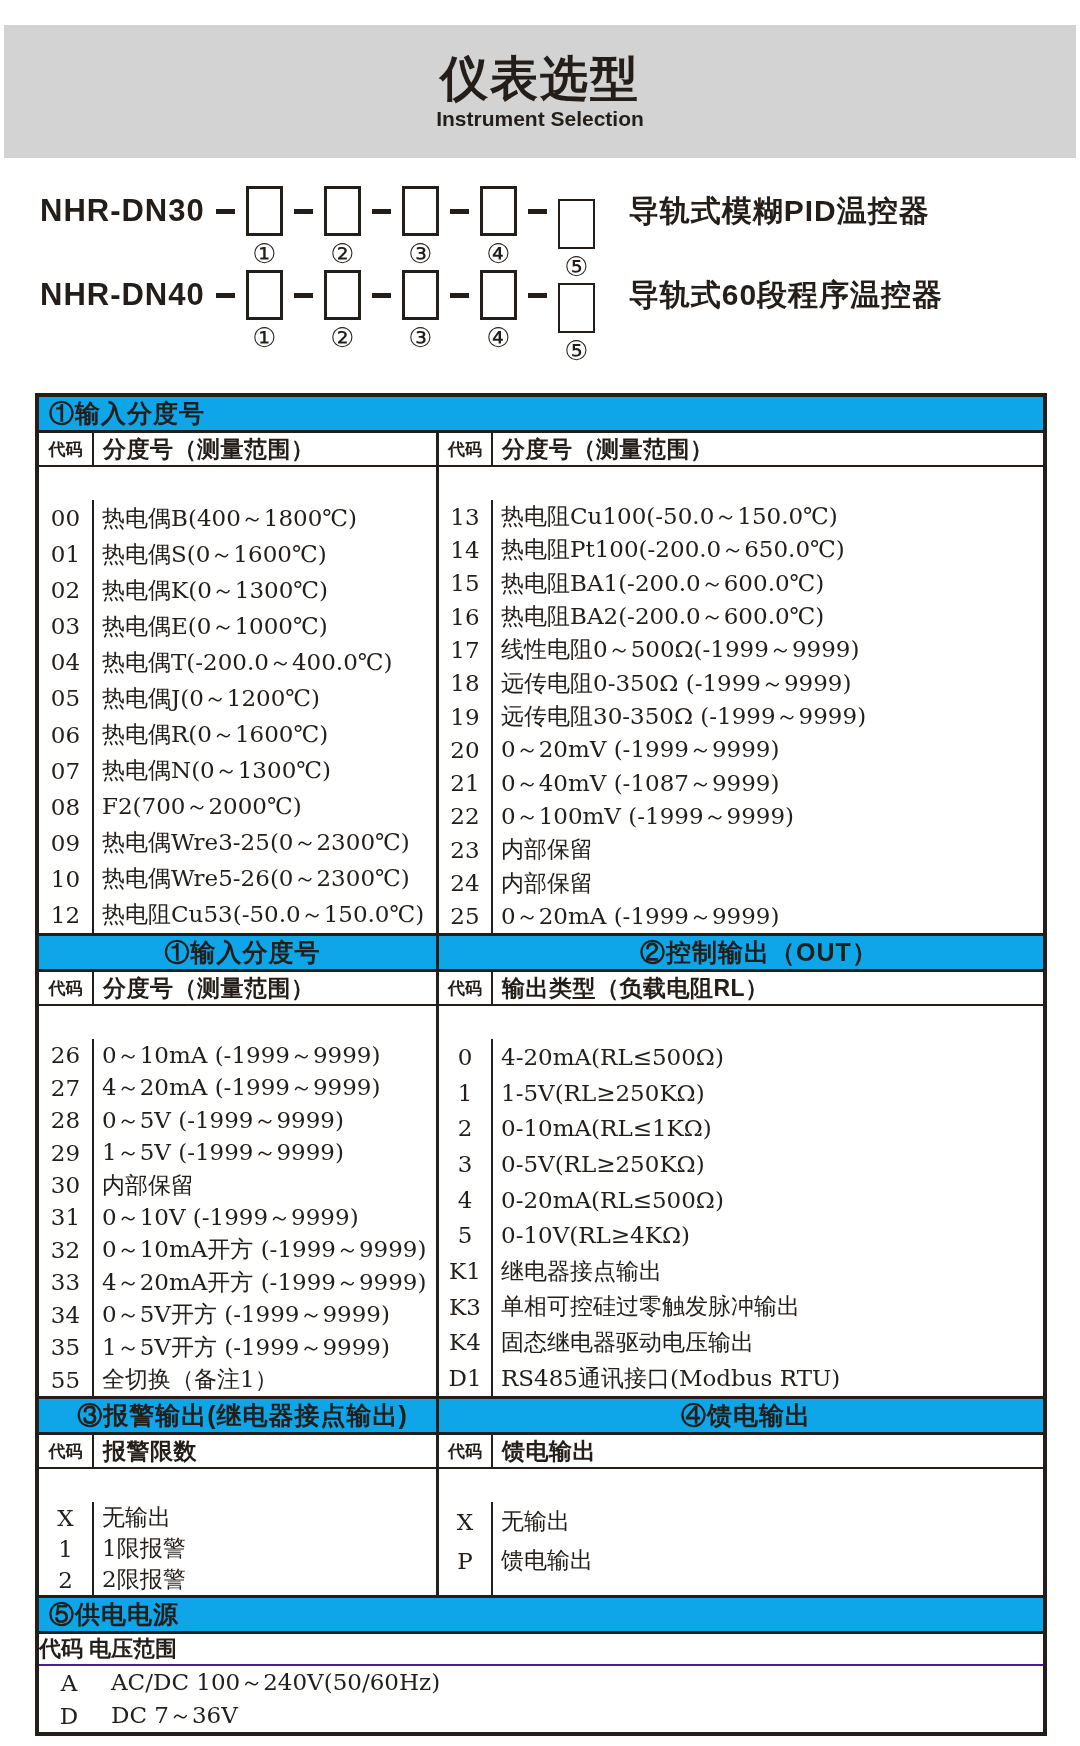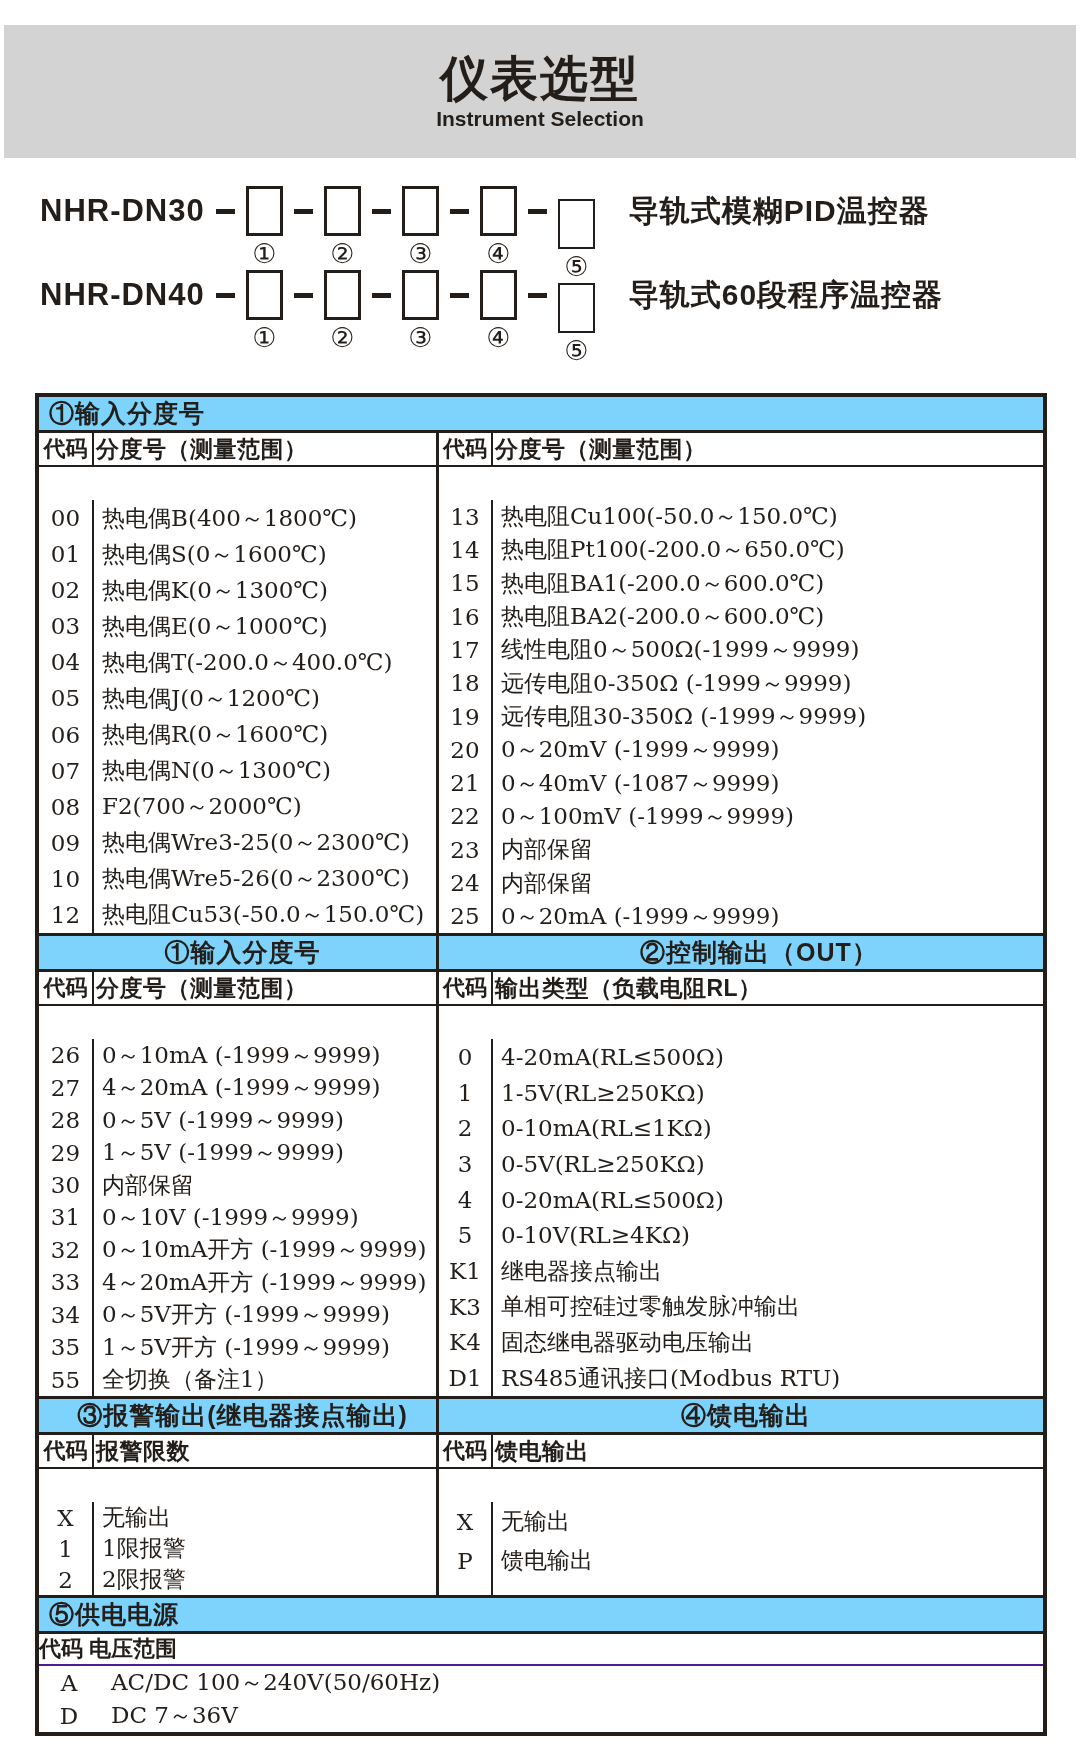--- a/index.html
+++ b/index.html
@@ -21,43 +21,43 @@
   .slot{display:flex;flex-direction:column;align-items:center;flex:0 0 auto;}
   .slot .box{width:37px;height:50px;border:3px solid #231e1a;background:#ffffff;box-sizing:border-box;}
   .slot .circ{font-size:27px;line-height:30px;margin-top:3px;font-weight:400;}
   .slot.last{margin-top:13px;}
   .slot.last .box{border-width:2px;}
   .model-desc{font-size:30px;font-weight:700;line-height:50px;margin-left:34px;letter-spacing:1px;white-space:nowrap;}
   
   .bigtable{position:absolute;left:35px;top:393px;width:1012px;height:1343px;box-sizing:border-box;
             border:4px solid #231e1a;display:flex;flex-direction:column;
             font-family:"DejaVu Serif", "Liberation Serif", serif;}
-  .sec-title{background:#7dd3fc;font-weight:700;font-size:25px;display:flex;align-items:center;
+  .sec-title{background:#0ea5e9;font-weight:700;font-size:25px;display:flex;align-items:center;
              padding-left:10px;box-sizing:border-box;font-family:"Liberation Sans", sans-serif;
              letter-spacing:1px;white-space:nowrap;}
   .tr-split{display:flex;flex-direction:row;box-sizing:border-box;}
   .half-l{width:400px;flex:0 0 400px;border-right:3px solid #231e1a;box-sizing:border-box;
           display:flex;flex-direction:column;}
   .half-r{flex:1;display:flex;flex-direction:column;box-sizing:border-box;}
   .titlebar{border-top:3px solid #231e1a;border-bottom:3px solid #231e1a;}
   .titlebar .half-l,.titlebar .half-r{justify-content:center;}
   .sec1-title{flex:0 0 34px;border-bottom:3px solid #231e1a;}
   .sec1-body{flex:0 0 500px;}
   .sec2-titlebar{flex:0 0 38px;}
   .sec2-body{flex:0 0 424px;}
   .sec3-titlebar{flex:0 0 38px;}
   .sec3-body{flex:0 0 155px;}
   .sec5-title{flex:0 0 36px;border-top:3px solid #231e1a;border-bottom:3px solid #231e1a;}
   .sec5-colhead{flex:0 0 30px;border-bottom:2px solid #4c1d95;display:flex;align-items:center;
                 padding-left:0;font-weight:700;font-size:22px;font-family:"Liberation Sans", sans-serif;}
   .sec5-rows{flex:1;display:flex;flex-direction:column;}
   .colhead{flex:0 0 32px;display:flex;flex-direction:row;border-bottom:2px solid #231e1a;
            font-weight:700;font-family:"Liberation Sans", sans-serif;}
-  .colhead .hc{display:flex;align-items:center;justify-content:center;font-size:22px;}
-  .colhead .hl{display:flex;align-items:center;padding-left:2px;font-size:23px;letter-spacing:0.5px;white-space:nowrap;overflow:hidden;}
+  .colhead .hc{display:flex;align-items:center;justify-content:center;font-size:17px;}
+  .colhead .hl{display:flex;align-items:center;padding-left:9px;font-size:23px;letter-spacing:0.5px;white-space:nowrap;overflow:hidden;}
   .codew-l{width:55px;flex:0 0 55px;border-right:2px solid #231e1a;box-sizing:border-box;}
   .codew-r{width:54px;flex:0 0 54px;border-right:2px solid #231e1a;box-sizing:border-box;}
   .rows{flex:1;display:flex;flex-direction:column;margin-top:33px;}
   .trow{flex:1;display:flex;flex-direction:row;min-height:0;}
   .tcode{display:flex;align-items:center;justify-content:center;font-size:23px;}
   .tdesc{flex:1;display:flex;align-items:center;padding-left:8px;font-size:23px;white-space:nowrap;overflow:hidden;}
   .rows-fixed .trow{flex:0 0 39px;}
   .rows-fixed .trow.filler{flex:1 1 auto;}
   .noline .tcode{border-right:none !important;width:60px;flex:0 0 60px;}
   .noline .tdesc{padding-left:12px;}

